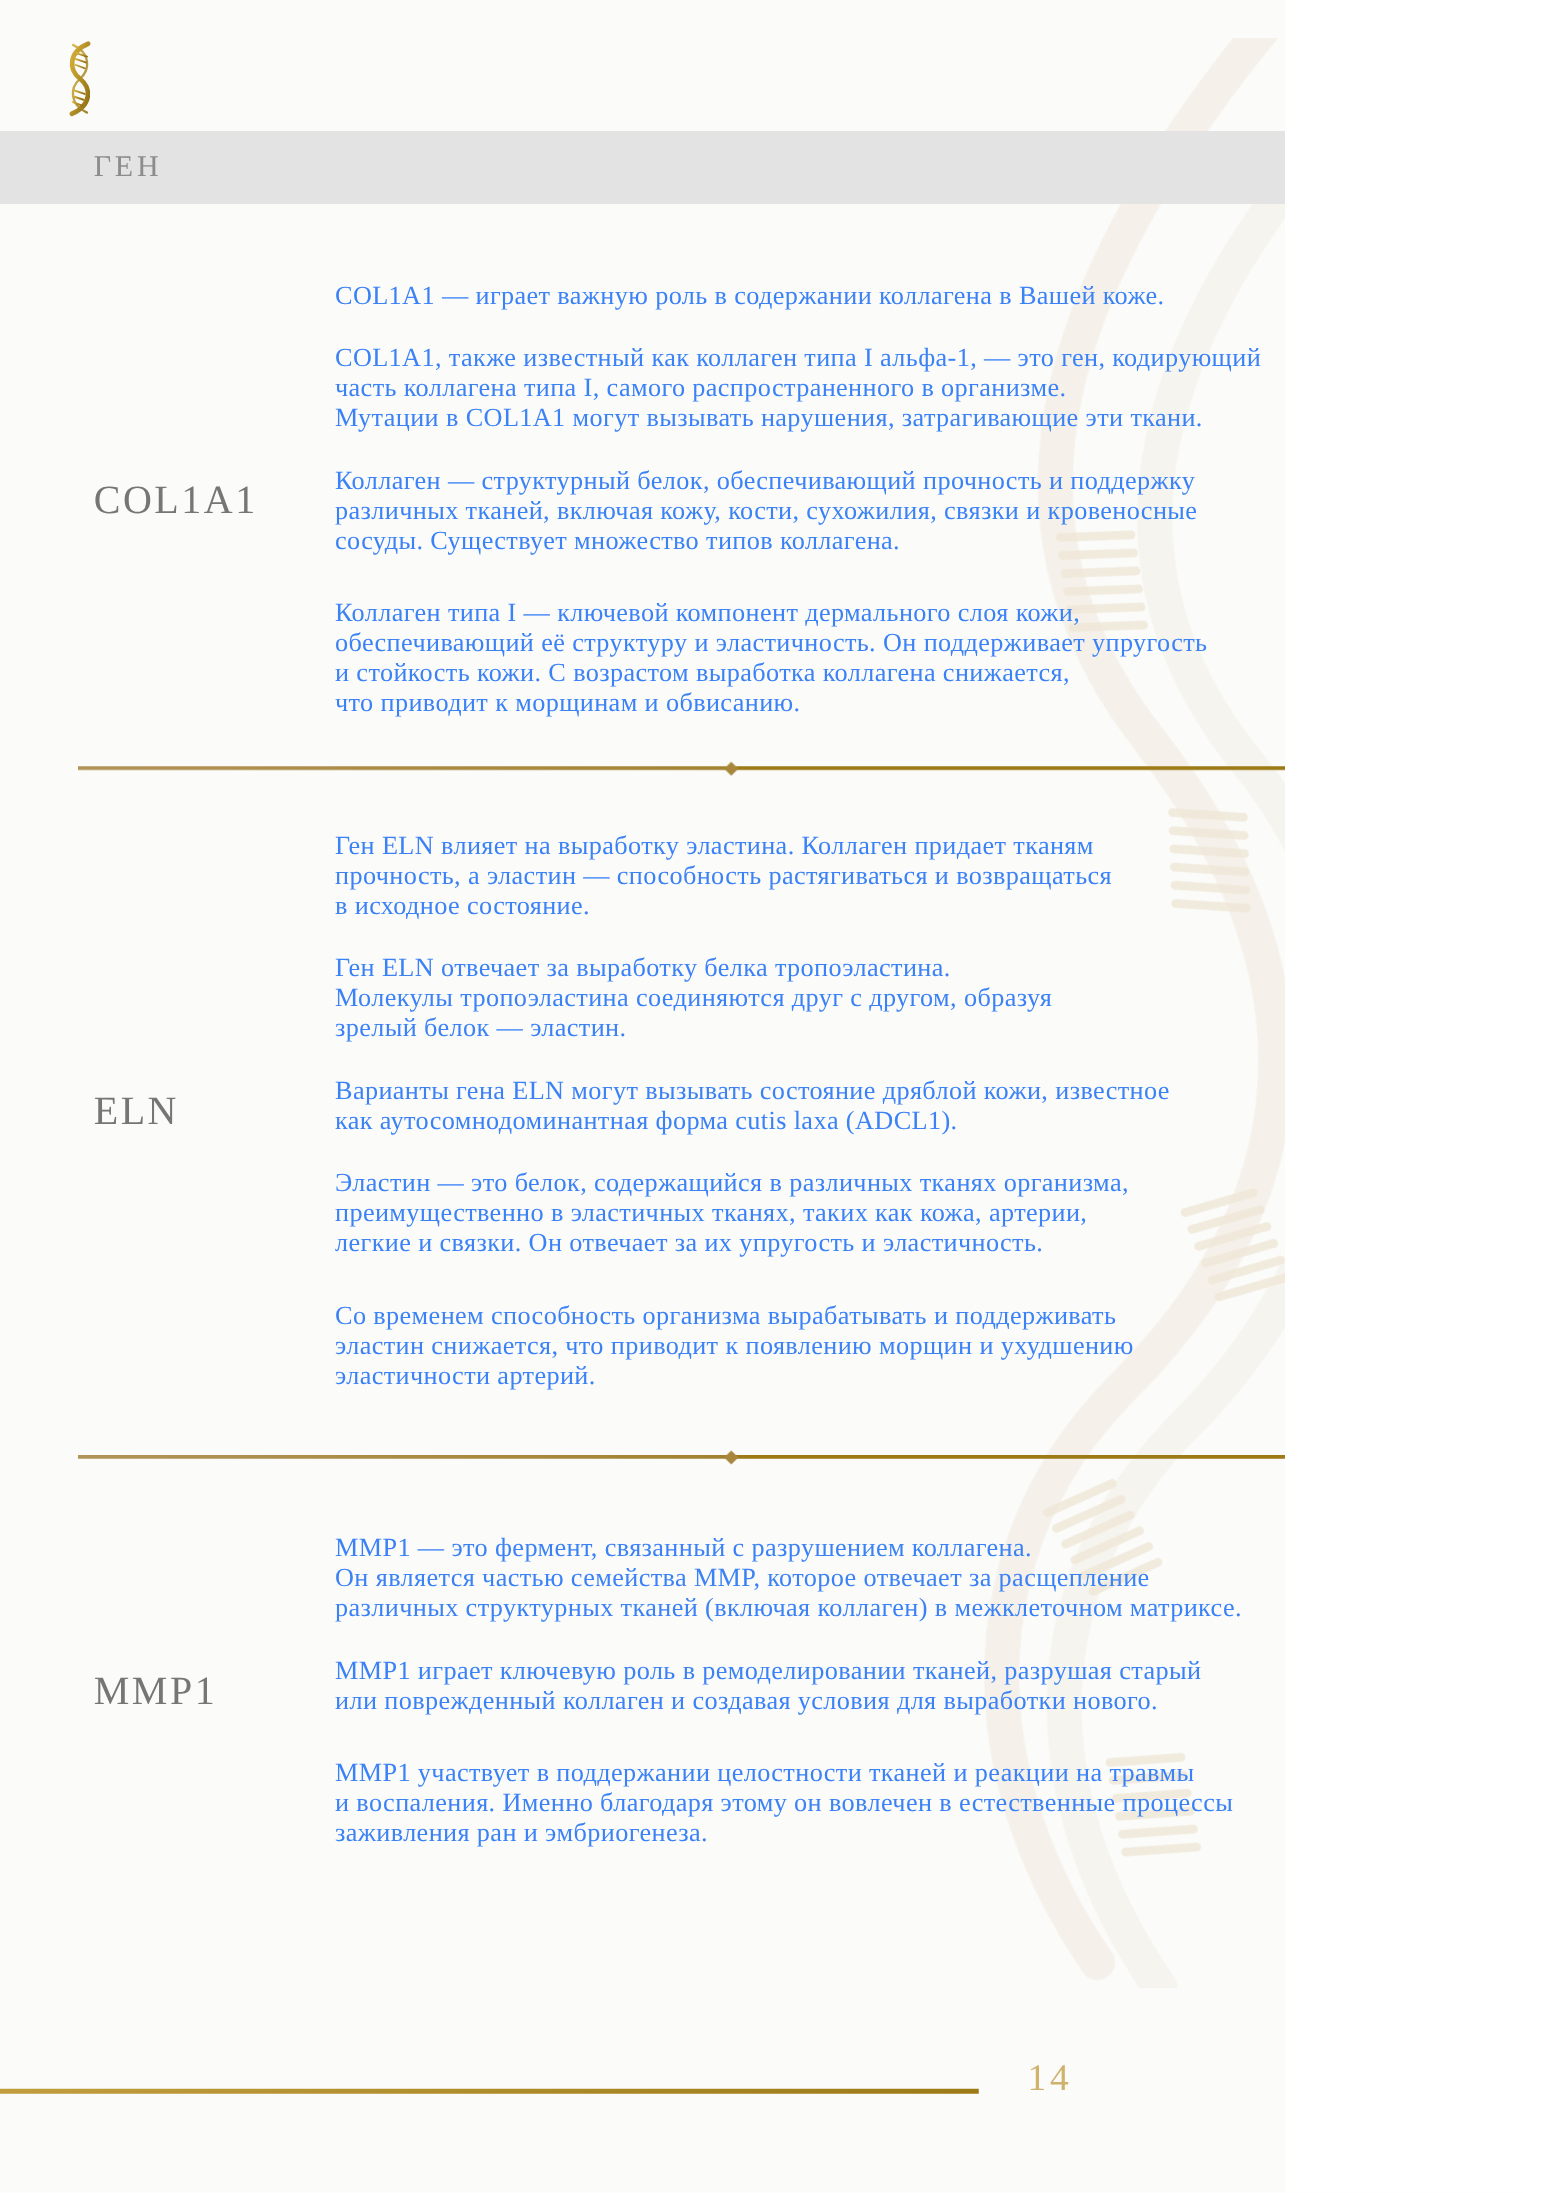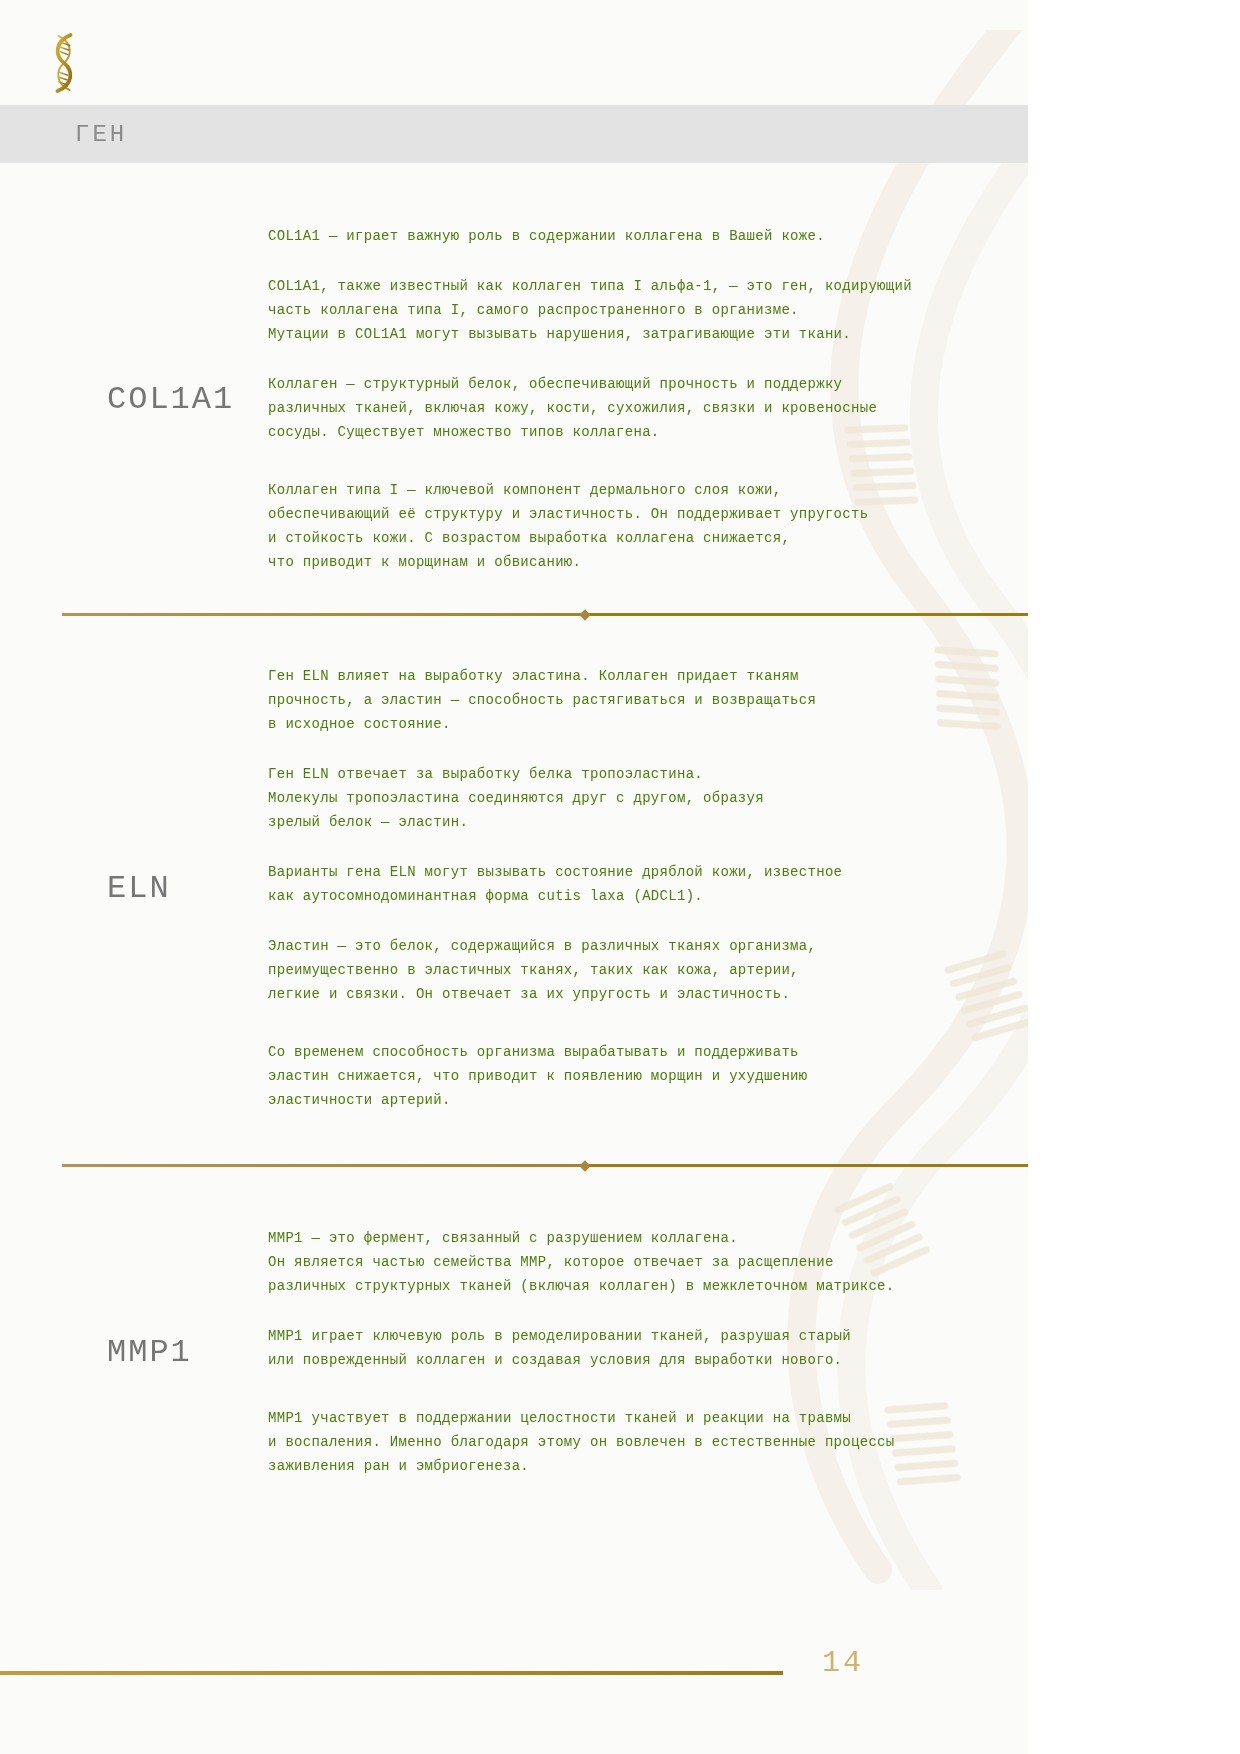--- a/index.html
+++ b/index.html
@@ -2,21 +2,21 @@
 <html><head>
 <meta charset="utf-8">
 <title>Page</title>
 <style>
   html,body { margin:0; padding:0; background:#ffffff; }
   .page {
     position:relative;
     width:1028px; height:1754px;
     background:#fbfbfa;
     overflow:hidden;
-    font-family:Liberation Mono, monospace;
+    font-family:Liberation Serif, serif;
   }
 
   
   .logo { position:absolute; left:50px; top:32px; width:28px; height:62px; }
 
   
   .watermark { position:absolute; top:30px; right:-50px; width:380px; height:1560px; opacity:0.55; pointer-events:none; }
 
   
   .band { position:absolute; top:105px; left:0; width:1240px; height:58px; background:#e3e3e3; }
@@ -29,27 +29,27 @@
     font-size:24px; font-weight:300; letter-spacing:3px; color:#8c8c8c;
     white-space:nowrap;
   }
 
   
   .section { position:absolute; left:0; width:1240px; display:flex; align-items:center; }
   .sec-1 { top:224px; }
   .sec-2 { top:664px; }
   .sec-3 { top:1226px; }
   .gene-name {
-    width:268px; padding-left:107px; box-sizing:border-box; flex-shrink:0;
+    width:268px; padding-left:75px; box-sizing:border-box; flex-shrink:0;
     font-size:32px; font-weight:300; letter-spacing:2px; color:#767676;
   }
   .gene-desc {
     width:830px;
-    font-size:14px; font-weight:300; line-height:24px; letter-spacing:0.3px;
-    color:#4d7c0f;
+    font-size:21px; font-weight:300; line-height:24px; letter-spacing:0.3px;
+    color:#3b82f6;
   }
   .gene-desc p { margin:0 0 26px 0; white-space:pre-line; }
   .gene-desc p:last-child { margin-bottom:0;margin-top:34px; }
 
   
   .divider { position:absolute; left:62px; width:1022px; height:3px; }
   .div-1 { top:613px; }
   .div-2 { top:1164px; }
   .divider .bar-left  { position:absolute; left:0;   top:0; width:523px; height:3px;
                         background:linear-gradient(90deg,#b29459,#a38330); }

